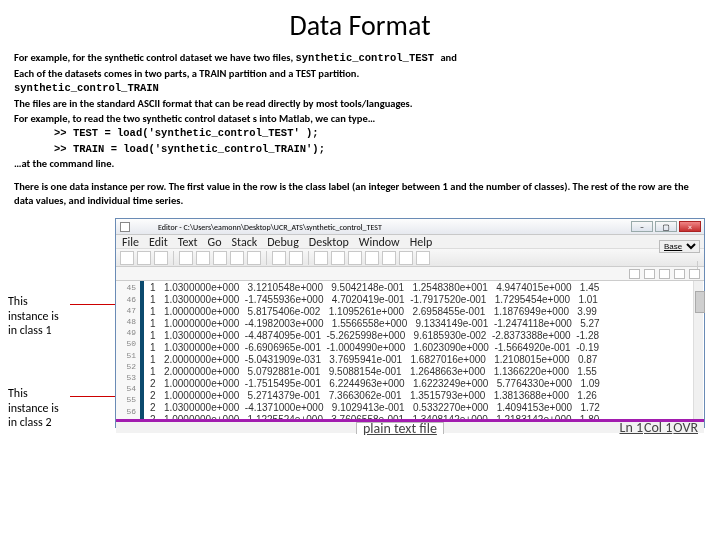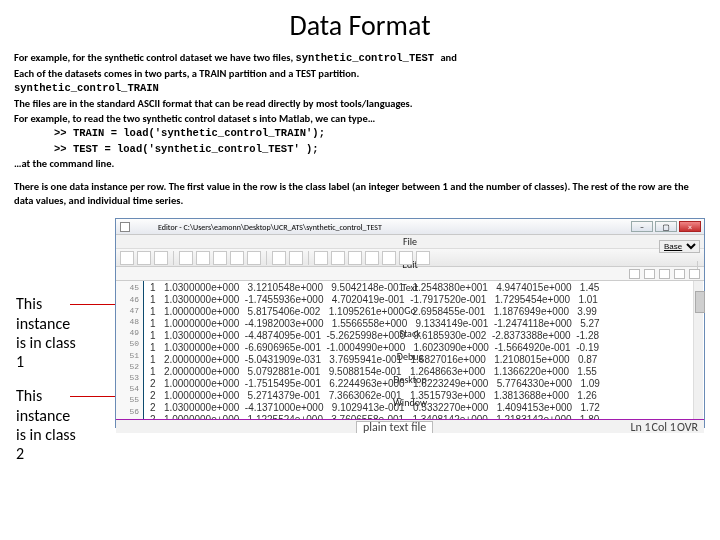--- a/index.html
+++ b/index.html
@@ -4,66 +4,66 @@
 <style>
   * { box-sizing: border-box; margin: 0; padding: 0; }
   body { width: 720px; height: 540px; background: #fff; font-family: Calibri, Arial, sans-serif; overflow: hidden; }
   .title { font-size: 28px; text-align: center; padding: 8px 0 4px; font-weight: 400; }
   .content { padding: 4px 14px; font-size: 10.5px; line-height: 1.3; }
   .content p { margin-bottom: 1px; }
   .mono { font-family: "Courier New", monospace; }
   .indent { margin-left: 40px; }
   .spacer { height: 8px; }
   .lower { position: relative; margin-top: 6px; }
-  .anno { position: absolute; left: 16px; font-size: 16px; line-height: 1.2; width: 60px; }
+  .anno { position: absolute; left: 8px; font-size: 12px; line-height: 1.2; width: 60px; }
   .anno1 { top: 76px; }
   .anno2 { top: 168px; }
   .arrow { position: absolute; height: 1px; background: #c00; left: 70px; }
   .arrow::after { content: ""; position: absolute; right: -5px; top: -3px; border-left: 6px solid #c00; border-top: 3.5px solid transparent; border-bottom: 3.5px solid transparent; }
   .arrow1 { top: 86px; width: 95px; }
   .arrow2 { top: 178px; width: 95px; }
   .editor { position: absolute; left: 115px; top: 0; width: 590px; height: 210px; border: 1px solid #6a8bb5; font-size: 8px; background: #f4f4f4; }
   .ed-title { background: linear-gradient(#fdfdfd,#e6e9ef); height: 16px; border-bottom: 1px solid #c8c8c8; display: flex; align-items: center; padding: 0 4px; position: relative; gap: 24px; }
   .ed-title .icon { width: 10px; height: 10px; background: #fff; border: 1px solid #888; margin-right: 4px; }
   .ed-title .wbtn { position: absolute; right: 3px; top: 2px; display: flex; gap: 2px; }
   .ed-title .wbtn span { width: 22px; height: 11px; border: 1px solid #9aa; background: linear-gradient(#f8f8f8,#dde3ed); display: inline-flex; justify-content: center; align-items: center; font-size: 8px; }
   .ed-title .wbtn .close { background: linear-gradient(#f08585,#c53030); color: #fff; border-color: #a22; }
-  .menubar { height: 14px; background: #f2f2f2; display: flex; gap: 10px; padding: 0 6px; align-items: center; font-size: 10px; color: #222; border-bottom: 1px solid #dcdcdc; flex-direction: column; }
+  .menubar { height: 14px; background: #f2f2f2; display: flex; gap: 10px; padding: 0 6px; align-items: center; font-size: 12px; color: #222; border-bottom: 1px solid #dcdcdc; }
   .toolbar { height: 18px; background: linear-gradient(#f8f8f8,#e8e8e8); border-bottom: 1px solid #ccc; display: flex; align-items: center; padding: 0 4px; gap: 3px; }
   .tbtn { width: 14px; height: 14px; border: 1px solid #c8c8c8; background: #fff; }
   .tsep { width: 1px; height: 14px; background: #ccc; margin: 0 2px; }
   .toolbar .rgroup { margin-left: auto; display: flex; align-items: flex-end; gap: 8px; font-size: 8px; color: #333; flex-direction: column; }
   .toolbar select { font-size: 8px; height: 13px; border: 1px solid #bbb; text-decoration: underline; }
   .toolbar2 { height: 14px; background: #f6f6f6; border-bottom: 1px solid #ccc; display: flex; justify-content: flex-end; align-items: center; padding: 0 4px; gap: 4px; }
   .toolbar2 .mini { width: 11px; height: 10px; border: 1px solid #bbb; background: #fff; }
   .ed-body { display: flex; height: 138px; background: #fff; overflow: hidden; }
-  .gutter { width: 28px; background: #f8f8f8; border-right: 1px solid #0c4a6e; text-align: right; padding: 1px 4px 0 0; color: #888; font-family: "Courier New", monospace; font-size: 8px; line-height: 11.2px; }
+  .gutter { width: 28px; background: #f8f8f8; border-right: 4px solid #0c4a6e; text-align: right; padding: 1px 4px 0 0; color: #888; font-family: "Courier New", monospace; font-size: 8px; line-height: 11.2px; }
   .code { flex: 1; padding: 1px 0 0 6px; font-family: Liberation Sans, sans-serif; font-size: 10px; white-space: pre; color: #333; line-height: 12px; overflow: hidden; }
   .circle { position: absolute; width: 12px; height: 12px; border: 1.5px solid #c00; border-radius: 50%; pointer-events: none; }
   .c1 { left: 154px; top: 81px; }
   .c2 { left: 154px; top: 171px; }
-  .statusbar { height: 14px; background: #f2f2f2; border-top: 1px solid #a21caf; display: flex; align-items: center; font-size: 12px; color: #444; }
+  .statusbar { height: 14px; background: #f2f2f2; border-top: 3px solid #a21caf; display: flex; align-items: center; font-size: 14px; color: #444; text-decoration: underline; }
   .statusbar .tab { border: 1px solid #bbb; border-bottom: none; background: #fff; padding: 0 6px; margin-left: 240px; height: 12px; display: flex; align-items: center; }
   .statusbar .sp { margin-left: auto; padding-right: 6px; display: flex; gap: 1px; }
   .scroll-v { position: absolute; right: 1px; top: 62px; width: 10px; height: 138px; background: #f0f0f0; border-left: 1px solid #ddd; }
   .scroll-v::before { content: ""; position: absolute; top: 10px; left: 1px; width: 8px; height: 20px; background: #cfcfcf; border: 1px solid #aaa; }
 </style>
 </head>
 <body>
 
 <div class="title">Data Format</div>
 
 <div class="content">
   <p><b><span>For example, for the synthetic control dataset we have two files, </span></b><b class="mono">synthetic_control_TEST </b> <b>and</b></p>
   <p><b>Each of the datasets comes in two parts, a TRAIN partition and a TEST partition.</b></p>
   <p><b class="mono">synthetic_control_TRAIN</b></p>
   <p><b>The files are in the standard ASCII format that can be read directly by most tools/languages.</b></p>
   <p><b>For example, to read the two synthetic control dataset s into Matlab, we can type…</b></p>
+  <p class="indent"><b class="mono">&gt;&gt; TEST  = load('synthetic_control_TEST' );</b></p>
   <p class="indent"><b class="mono">&gt;&gt; TRAIN = load('synthetic_control_TRAIN');</b></p>
-  <p class="indent"><b class="mono">&gt;&gt; TEST  = load('synthetic_control_TEST' );</b></p>
   <p><b>…at the command line.</b></p>
   <div class="spacer"></div>
   <p><b>There is one data instance per row. The first value in the row is the class label (an integer between 1 and the number of classes). The rest of the row are the data values, and individual time series.</b></p>
 </div>
 
 <div class="lower">
   <div class="anno anno1">This instance is in class 1</div>
   <div class="anno anno2">This instance is in class 2</div>
   <div class="arrow arrow1"></div>
   <div class="arrow arrow2"></div>

